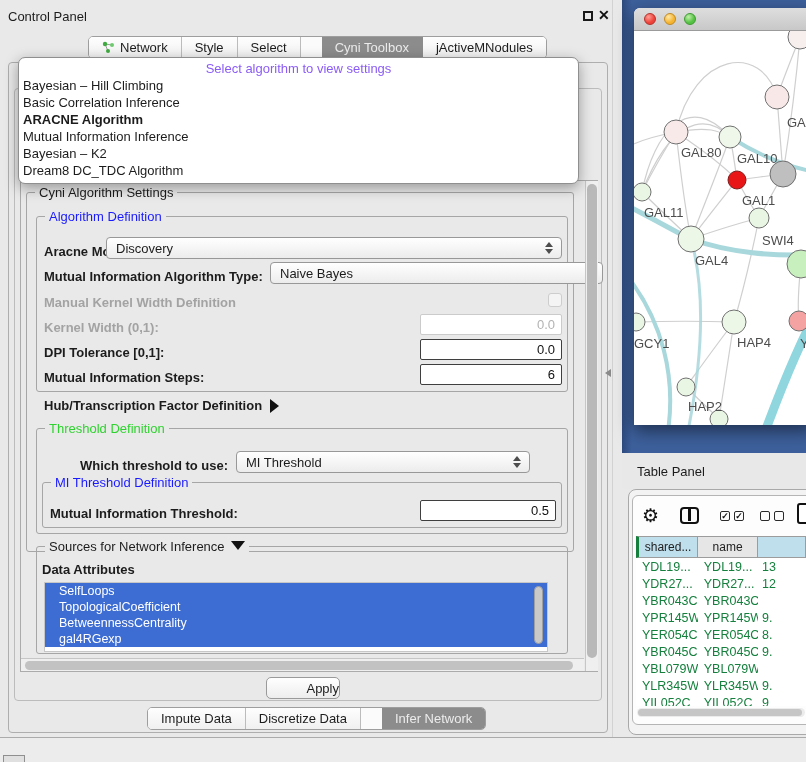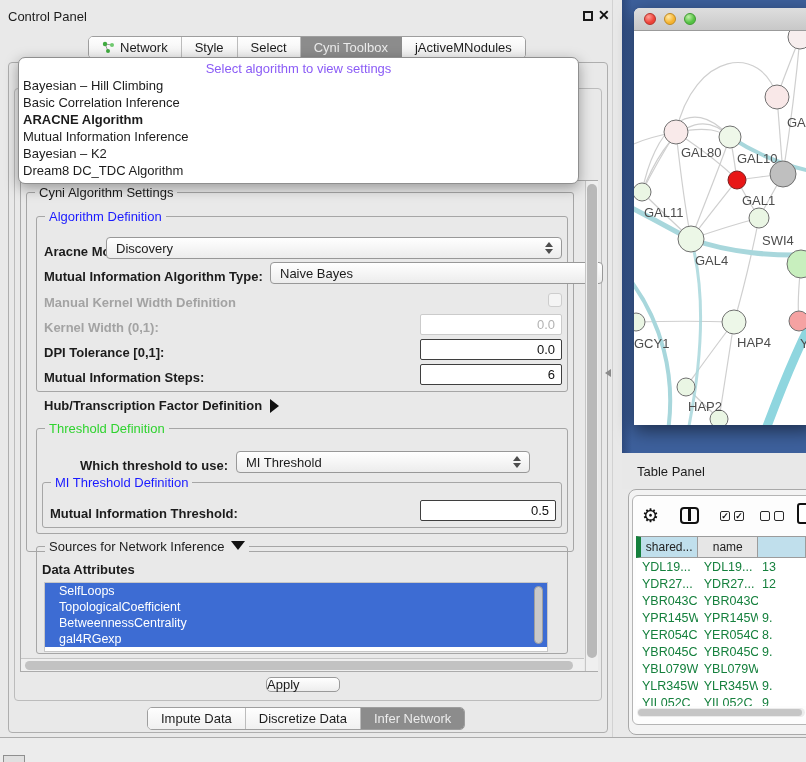--- a/index.html
+++ b/index.html
@@ -16,21 +16,21 @@
   #cp-titlebar { left:0; top:0; width:622px; height:30px; }
   #cp-title { left:8px; top:9px; font-size:13px; }
   #cp-float { left:583px; top:11px; width:10px; height:10px; border:2px solid #1a1a1a; }
   #cp-close { left:598px; top:7px; font-weight:bold; font-size:14px; color:#111; }
 
   .seg { display:flex; height:23px; border:1px solid #9e9e9e; border-radius:5px; overflow:hidden; background:#fbfbfb; }
   .seg .s { display:flex; align-items:center; justify-content:center; padding:0 13px;
             font-size:13px; color:#1d1d1d; border-right:1px solid #bcbcbc;
             background:linear-gradient(#fefefe,#f0f0f0); white-space:nowrap; }
   .seg .s:last-child { border-right:none; }
-  .seg .s.on { background:#8c8c8c; color:#ececec; border-right-color:#8c8c8c; }
+  .seg .s.on { background:#8c8c8c; color:#ececec; border-right-color:#8c8c8c;margin-left:21px; }
   #top-tabs { left:88px; top:36px; }
   #bottom-tabs { left:147px; top:707px; }
 
   #outer-panel { left:8px; top:62px; width:600px; height:671px; border:1px solid #aeaeae; border-radius:4px; background:#e9e9e9; }
   #inner-panel { left:14px; top:88px; width:588px; height:613px; border:1px solid #bcbcbc; border-radius:4px; }
   #scrollpane  { left:20px; top:180px; width:578px; height:492px; border:1px solid #ababab; }
 
   .grp { position:absolute; border:1px solid #a6a6a6; border-radius:3px; }
   .grp > .gt { position:absolute; top:-8px; left:8px; background:#e9e9e9; padding:0 4px; font-size:13px; white-space:nowrap; }
 
@@ -55,22 +55,22 @@
   #attr-list { position:absolute; left:44px; top:582px; width:504px; height:70px; background:#fff; overflow:hidden; border:1px solid #c7c7c7; }
   .attr-item { height:16px; line-height:16px; padding-left:14px; font-size:12.5px; }
   .attr-item.sel { background:#3d6cd3; color:#fff; }
   #attr-sb { position:absolute; left:534px; top:586px; width:9px; height:58px; background:#c9c9c9; border-radius:5px; border:1px solid #9f9f9f; }
 
   #v-sb { left:585px; top:181px; width:13px; height:490px; background:#efefef; border-left:1px solid #c6c6c6; }
   #v-sb .thumb { position:absolute; left:1px; top:3px; width:10px; height:474px; background:#b9b9b9; border-radius:5px; }
   #h-sb { left:21px; top:658px; width:563px; height:13px; background:#efefef; border-top:1px solid #c6c6c6; }
   #h-sb .thumb { position:absolute; left:4px; top:2px; width:548px; height:9px; background:#c2c2c2; border-radius:5px; }
 
-  #apply-btn { left:266px; top:677px; width:74px; height:15px; border:1px solid #9a9a9a; border-radius:5px;
-               background:linear-gradient(#ffffff,#ededed); font-size:13px; display:flex; align-items:center; justify-content:flex-start; }
+  #apply-btn { left:266px; top:677px; width:74px; height:22px; border:1px solid #9a9a9a; border-radius:5px;
+               background:linear-gradient(#ffffff,#ededed); font-size:13px; display:flex; align-items:center; justify-content:flex-end; }
 
   
   #algo-popup { left:18px; top:57px; width:561px; background:#fff; border:1px solid #8f8f8f; border-radius:7px;
                 box-shadow:0 4px 14px rgba(0,0,0,.35); z-index:30; padding:2px 0 4px 0; }
   #algo-ph { color:#8b5cf6; text-align:center; font-size:13px; height:17px; line-height:17px; }
   .dd-item { font-size:13px; height:17px; line-height:17px; padding-left:4px; white-space:nowrap; }
   .dd-item.sel { font-weight:bold; }
 
   
   #blue-panel { left:622px; top:0; width:184px; height:453px;
@@ -102,21 +102,21 @@
   .cb-pair { display:flex; gap:4px; }
   #cb-on  { left:720px; top:511px; }
   #cb-off { left:760px; top:511px; }
   .cb { width:10px; height:10px; border:1.5px solid #2a2a2a; border-radius:2px; font-size:9px; line-height:8px; text-align:center; color:#111; font-weight:bold; }
   #doc-icon { left:797px; top:503px; width:16px; height:21px; border:2.5px solid #111; border-radius:3px; background:#fff; }
 
   #tbl { left:636px; top:536px; width:170px; height:170px; overflow:hidden; background:#fff; }
   #tbl-head { display:flex; height:22px; }
   .th { display:flex; align-items:center; justify-content:center; font-size:12px; color:#222;
         border:1px solid #9c9c9c; border-left:none; background:#e6e6e6; }
-  .th:first-child { border-left:5px solid #15803d; }
+  .th:first-child { border-left:3px solid #15803d; }
   .th.hl { background:#c0dfec; }
   .th.c0 { width:77px; } .th.c1 { width:75px; } .th.c2 { width:60px; }
   .tr { display:flex; height:17px; align-items:center; }
   .td { font-size:12.5px; color:#15803d; white-space:nowrap; overflow:hidden; }
   .td.c0 { width:77px; padding-left:6px; } .td.c1 { width:75px; padding-left:6px; } .td.c2 { width:60px; padding-left:4px; }
   #tbl-hsb { left:637px; top:708px; width:168px; height:9px; background:#ececec; border-radius:5px; }
   #tbl-hsb .thumb { position:absolute; left:1px; top:1px; width:164px; height:7px; background:#c6c6c6; border-radius:4px; }
 
   
   #bottom-strip { left:0; top:737px; width:806px; height:25px; background:#ececec; border-top:1px solid #ababab; }

